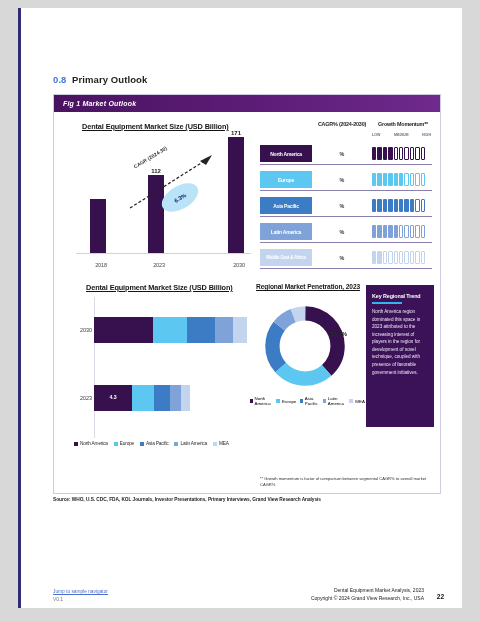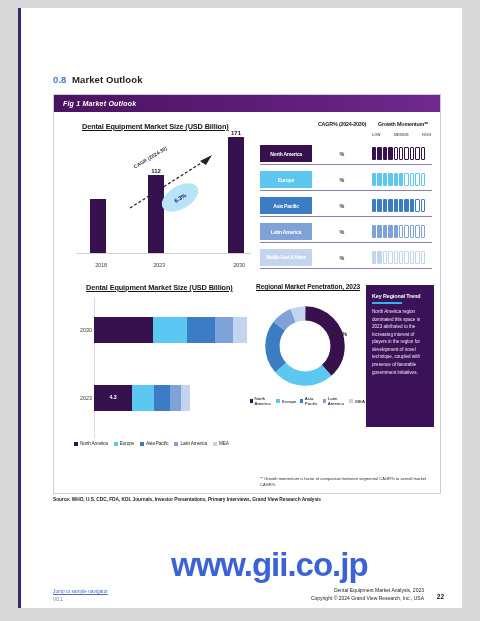--- a/index.html
+++ b/index.html
@@ -211,21 +211,21 @@
     font-size: 6.5px; font-weight: bold; color: #111;
   }
 </style>
 </head>
 <body>
 
 <div class="page">
 
   <div class="section-title">
     <span class="num">0.8</span>
-    &nbsp;<span>Market Outlook</span>
+    &nbsp;<span>Primary Outlook</span>
   </div>
 
   <div class="fig">
 
     <div class="fig-header">
       <span class="lbl">Fig 1  Market Outlook</span>
     </div>
 
     <div class="barchart">
       <div class="chart-title">Dental Equipment Market Size (USD Billion)</div>
@@ -436,21 +436,20 @@
       <h4>Key Regional Trend</h4>
       <div class="rule"></div>
       <p>North America region dominated this space in 2023 attributed to the increasing interest of players in the region for development of novel technique, coupled with presence of favorable government initiatives.</p>
     </div>
 
     <div class="footnote">** Growth momentum is factor of comparison between segmental CAGR% to overall market CAGR%</div>
   </div>
 
   <div class="sources">Source: WHO, U.S. CDC, FDA, KOL Journals, Investor Presentations, Primary Interviews, Grand View Research Analysis</div>
 
-  <div class="watermark">www.gii.co.jp</div>
 
   <a class="footer-link" href="#">Jump to sample navigator</a>
   <div class="footer-ver">V0.1</div>
   <div class="footer-right">
     <div>Dental Equipment Market Analysis, 2023</div>
     <div>Copyright © 2024 Grand View Research, Inc., USA</div>
   </div>
   <div class="page-num">22</div>
 
 </div>

